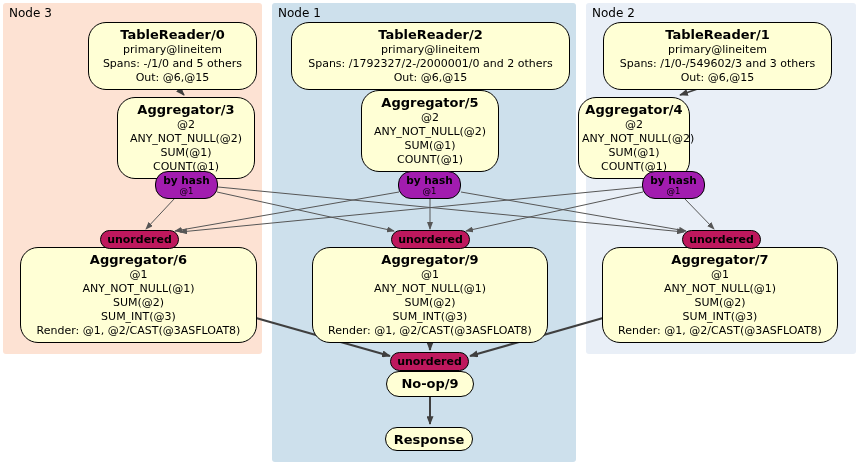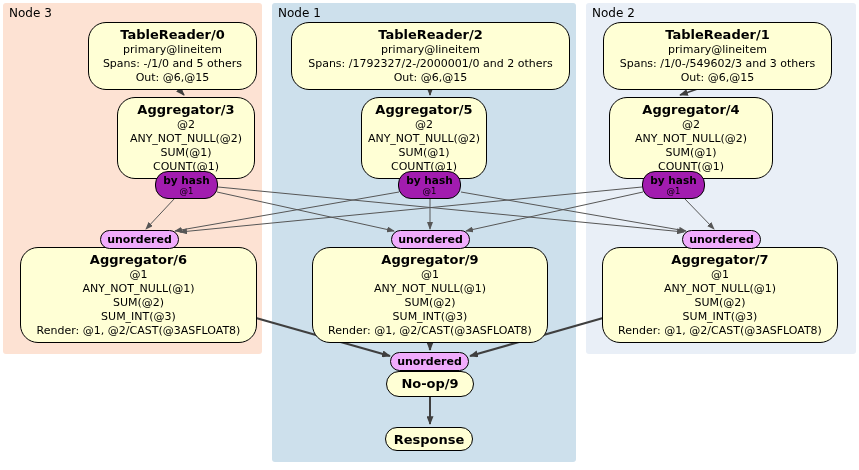--- a/index.html
+++ b/index.html
@@ -8,21 +8,21 @@
   .cluster-label{position:absolute;top:3px;left:6px;font-size:12px;color:#000;}
   #edges{position:absolute;left:0;top:0;z-index:1;}
   .nbox{position:absolute;background:#ffffd5;border:1px solid #000;border-radius:18px;
         text-align:center;padding:3px 3px 4px 3px;z-index:2;box-sizing:border-box;color:#000;}
   .ntitle{font-size:13px;font-weight:bold;line-height:17px;white-space:nowrap;}
   .nline{font-size:11px;line-height:14px;white-space:nowrap;}
   .hash-router{position:absolute;width:63px;height:28px;background:#a21caf;border:1px solid #000;
         border-radius:13px;text-align:center;z-index:3;box-sizing:border-box;}
   .hash-label{font-size:10.5px;font-weight:bold;line-height:14px;margin-top:1px;}
   .hash-sub{font-size:8.5px;line-height:9px;}
-  .sync-router{position:absolute;width:79px;height:19px;background:#f0abfc;border:1px solid #000;
+  .sync-router{position:absolute;width:79px;height:19px;background:#be185d;border:1px solid #000;
         border-radius:10px;text-align:center;z-index:3;box-sizing:border-box;}
   .sync-label{font-size:11px;font-weight:bold;line-height:17px;}
 </style>
 </head>
 <body>
 
 <div id="canvas">
 
   <div class="cluster" style="left:3px;top:3px;width:259px;height:351px;background:#fde2d3;">
     <span class="cluster-label">Node 3</span>
@@ -78,35 +78,35 @@
     <div class="nline">SUM(@1)</div>
     <div class="nline">COUNT(@1)</div>
   </div>
 
   <div class="nbox" style="left:291px;top:22px;width:279px;">
     <div class="ntitle">TableReader/2</div>
     <div class="nline">primary@lineitem</div>
     <div class="nline">Spans: /1792327/2-/2000001/0 and 2 others</div>
     <div class="nline">Out: @6,@15</div>
   </div>
-  <div class="nbox" style="left:361px;top:97px;width:126px;">
+  <div class="nbox" style="left:361px;top:90px;width:138px;">
     <div class="ntitle">Aggregator/5</div>
     <div class="nline">@2</div>
     <div class="nline">ANY_NOT_NULL(@2)</div>
     <div class="nline">SUM(@1)</div>
     <div class="nline">COUNT(@1)</div>
   </div>
 
   <div class="nbox" style="left:603px;top:22px;width:229px;">
     <div class="ntitle">TableReader/1</div>
     <div class="nline">primary@lineitem</div>
     <div class="nline">Spans: /1/0-/549602/3 and 3 others</div>
     <div class="nline">Out: @6,@15</div>
   </div>
-  <div class="nbox" style="left:609px;top:97px;width:164px;">
+  <div class="nbox" style="left:578px;top:97px;width:112px;">
     <div class="ntitle">Aggregator/4</div>
     <div class="nline">@2</div>
     <div class="nline">ANY_NOT_NULL(@2)</div>
     <div class="nline">SUM(@1)</div>
     <div class="nline">COUNT(@1)</div>
   </div>
 
   <div class="hash-router" style="left:155px;top:171px;">
     <div class="hash-label">by hash</div>
     <div class="hash-sub">@1</div>

